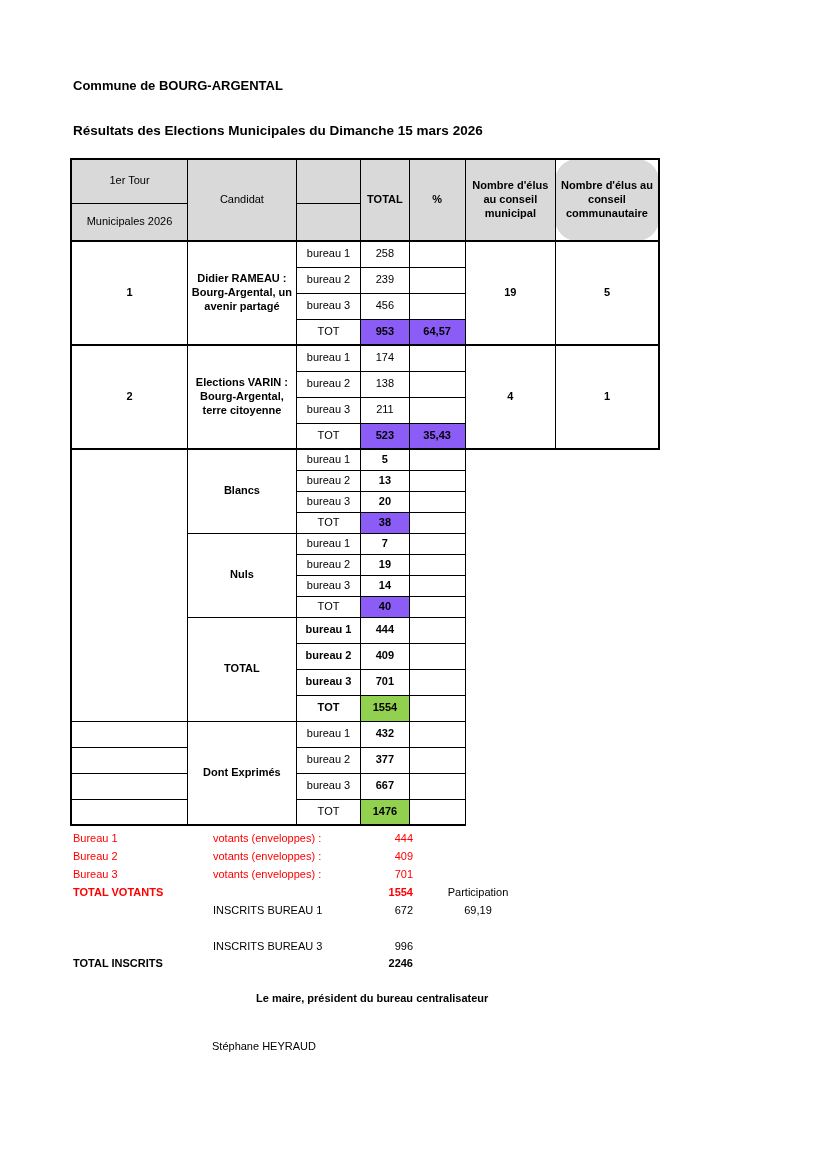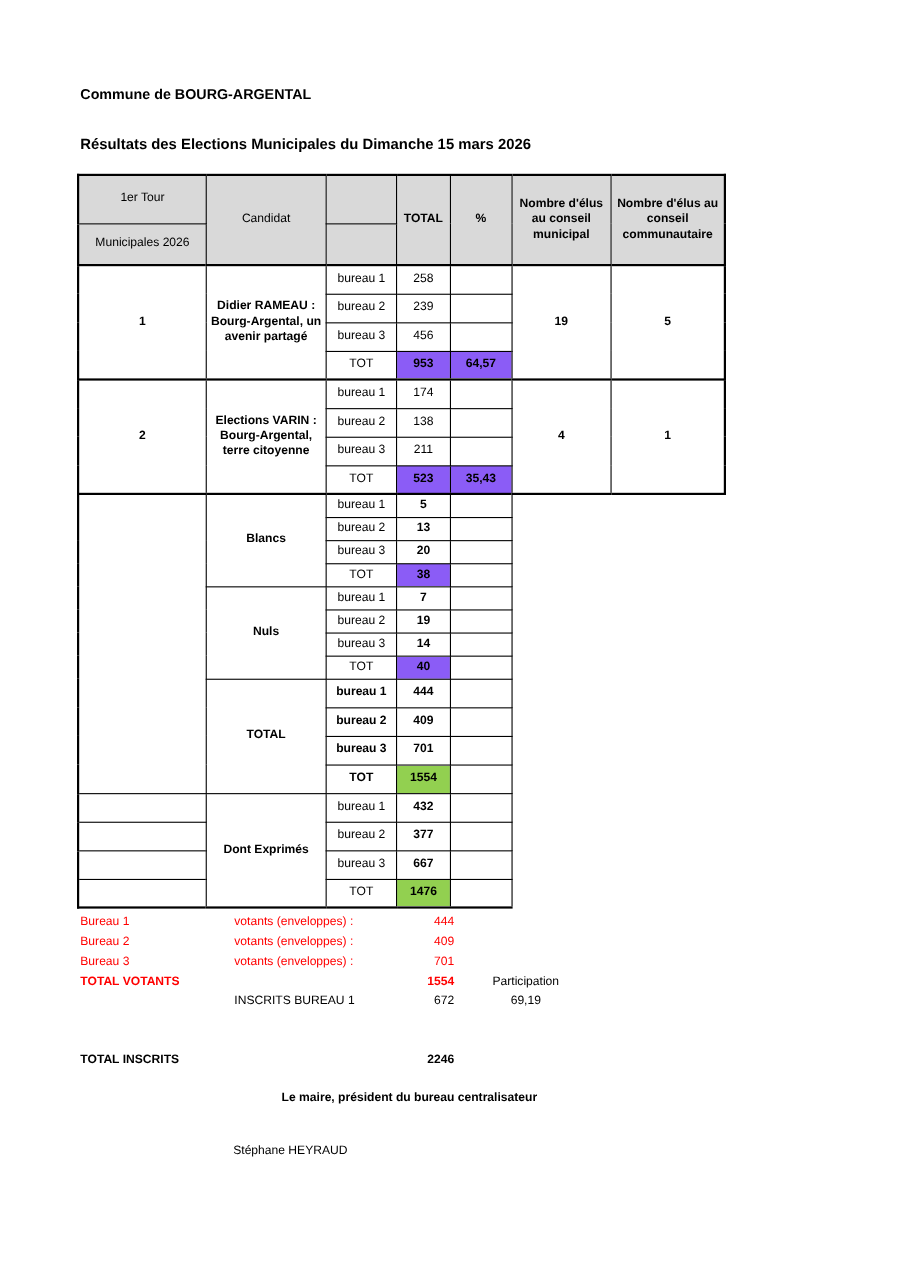--- a/index.html
+++ b/index.html
@@ -42,21 +42,21 @@
   .hdr-small { font-size: 10px; font-weight: bold; line-height: 1.45; }
 
   tr.h44 { height: 44px; }
   tr.h38 { height: 38px; }
   tr.h26 { height: 26px; }
   tr.h21 { height: 21px; }
 
   .bt2 { border-top-width: 2px !important; }
   .bb2 { border-bottom-width: 2px !important; }
   .bl2 { border-left-width: 2px !important; margin-left: 40px; }
-  .br2 { border-right-width: 2px !important; }
+  .br2 { border-right-width: 2px !important; border-radius: 22px; }
 
   
   .srow { position: absolute; left: 0; width: 826px; height: 18px; font-size: 11px; }
   .s-label { position: absolute; left: 73px; white-space: nowrap; }
   .s-desc  { position: absolute; left: 213px; white-space: nowrap; }
   .s-value { position: absolute; left: 330px; width: 83px; text-align: right; }
   .s-part  { position: absolute; left: 442px; width: 72px; text-align: center; }
   .red { color: #ff0000; }
 
   .sig-line1 { position: absolute; left: 212px; top: 992px;  font-size: 11px; font-weight: bold; margin-left: 44px; }
@@ -259,20 +259,24 @@
   <div class="srow" style="top:886px">
     <span class="s-label red bold">TOTAL VOTANTS</span>
     <span class="s-value red bold">1554</span>
     <span class="s-part">Participation</span>
   </div>
   <div class="srow" style="top:904px">
     <span class="s-desc">INSCRITS BUREAU 1</span>
     <span class="s-value">672</span>
     <span class="s-part">69,19</span>
   </div>
+  <div class="srow" style="top:940px">
+    <span class="s-desc">INSCRITS BUREAU 3</span>
+    <span class="s-value">996</span>
+  </div>
   <div class="srow" style="top:957px">
     <span class="s-label bold">TOTAL INSCRITS</span>
     <span class="s-value bold">2246</span>
   </div>
 
   <div class="sig-line1">Le maire, président du bureau centralisateur</div>
   <div class="sig-line2">Stéphane HEYRAUD</div>
 
 </div>
 

